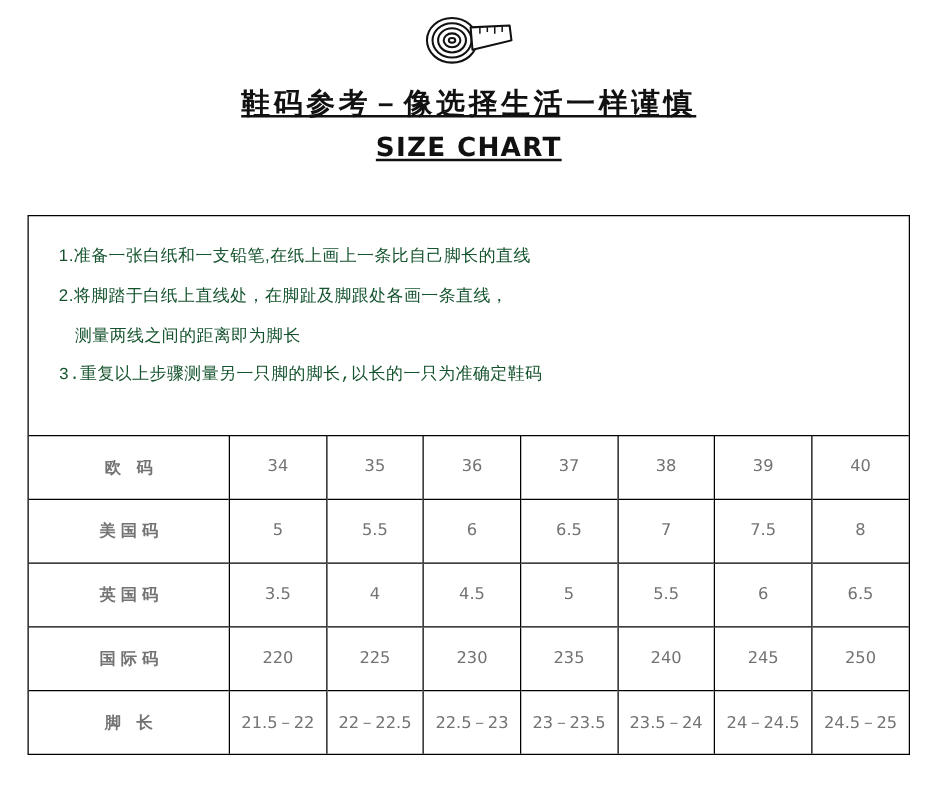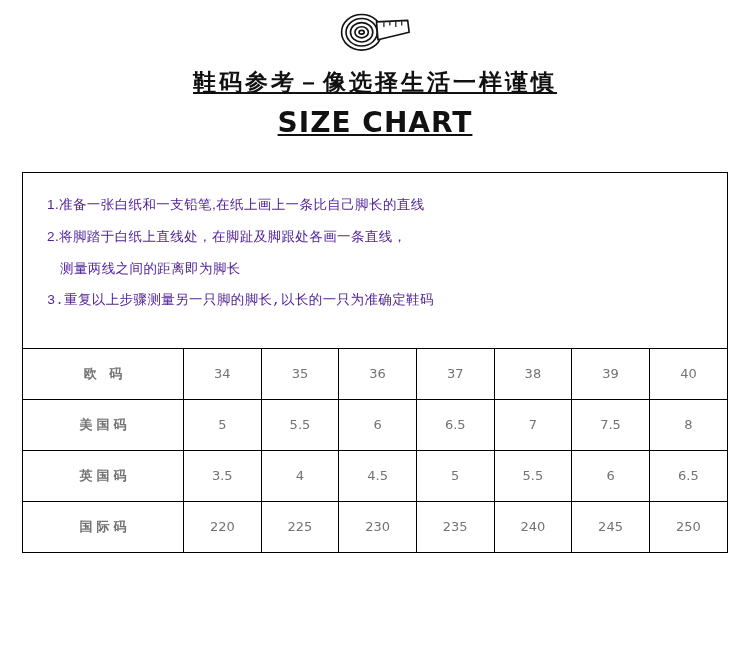--- a/index.html
+++ b/index.html
@@ -35,21 +35,21 @@
   }
   .title-cn {
     font-size: 23px;
     font-weight: bold;
     letter-spacing: 3px;
     color: #111;
     margin: 6px 0 0 0;
     line-height: 1.3;
   }
   .title-en {
-    font-size: 28px;
+    font-size: 21px;
     font-weight: bold;
     letter-spacing: 1px;
     color: #111;
     margin: 8px 0 0 0;
     font-family: "DejaVu Sans", "Liberation Sans", sans-serif;
   }
   
   .frame {
     position: absolute;
     left: 22px;
@@ -62,21 +62,21 @@
   
   .instructions {
     padding: 22px 24px 20px 24px;
     box-sizing: border-box;
   }
   .instructions p {
     margin: 0 0 11px 0;
     font-size: 13.5px;
     line-height: 1.55;
     letter-spacing: 0.4px;
-    color: #4c1d95;
+    color: #14532d;
   }
   .instructions p.sub {
     margin-left: 13px;
   }
   .instructions p:last-child {
     margin-bottom: 16px;
     font-family: Liberation Mono, monospace;
   }
   
   table.size-table {
@@ -180,17 +180,27 @@
         <tr>
           <td class="row-label">国际码</td>
           <td>220</td>
           <td>225</td>
           <td>230</td>
           <td>235</td>
           <td>240</td>
           <td>245</td>
           <td>250</td>
         </tr>
+        <tr>
+          <td class="row-label">脚 长</td>
+          <td>21.5－22</td>
+          <td>22－22.5</td>
+          <td>22.5－23</td>
+          <td>23－23.5</td>
+          <td>23.5－24</td>
+          <td>24－24.5</td>
+          <td>24.5－25</td>
+        </tr>
       </tbody>
     </table>
 
   </div>
 </div>
 
 </body></html>

